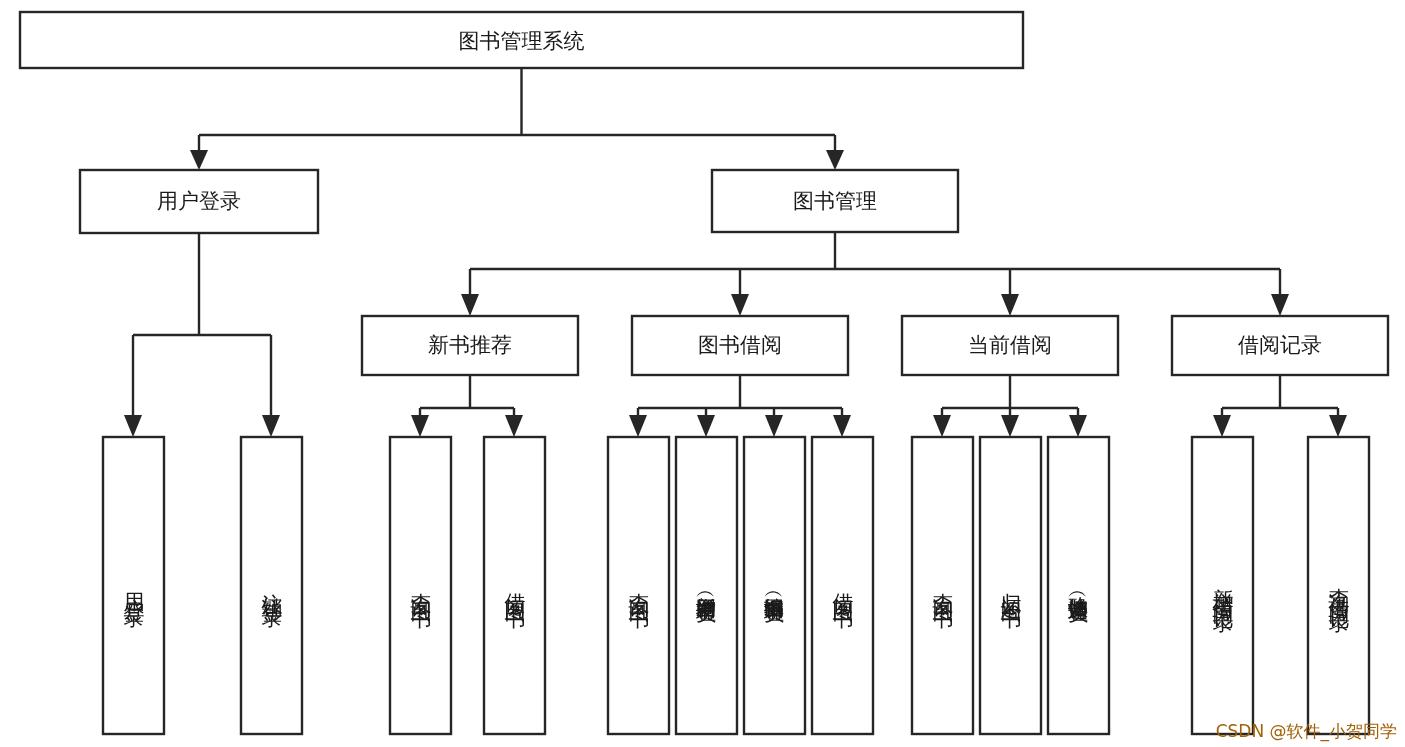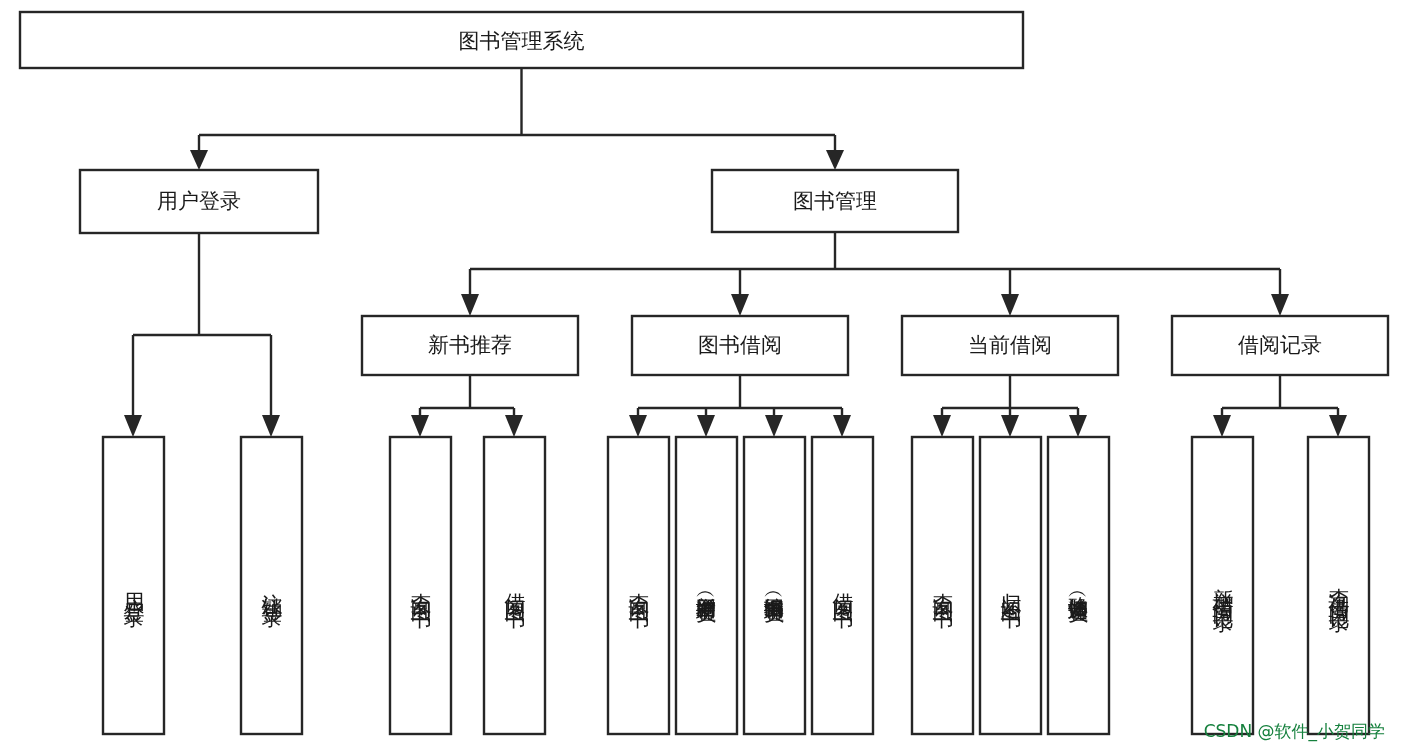--- a/index.html
+++ b/index.html
@@ -67,25 +67,25 @@
     letter-spacing: 5px;
     white-space: nowrap;
     text-align: center;
   }
   .leaf-label-v.tight {
     letter-spacing: 1px;
     font-size: 20px;
   }
   .watermark {
     position: absolute;
-    right: 20px;
+    right: 8px;
     bottom: 4px;
     font-family: "DejaVu Sans", "Liberation Sans", sans-serif;
     font-size: 17px;
-    color: #15803d;
+    color: #a16207;
     white-space: nowrap;
     user-select: none;
   }
 </style>
 </head>
 <body>
 
 <div id="diagram-root">
 
   <svg class="diagram-canvas" viewBox="0 0 1405 747" xmlns="http://www.w3.org/2000/svg">

